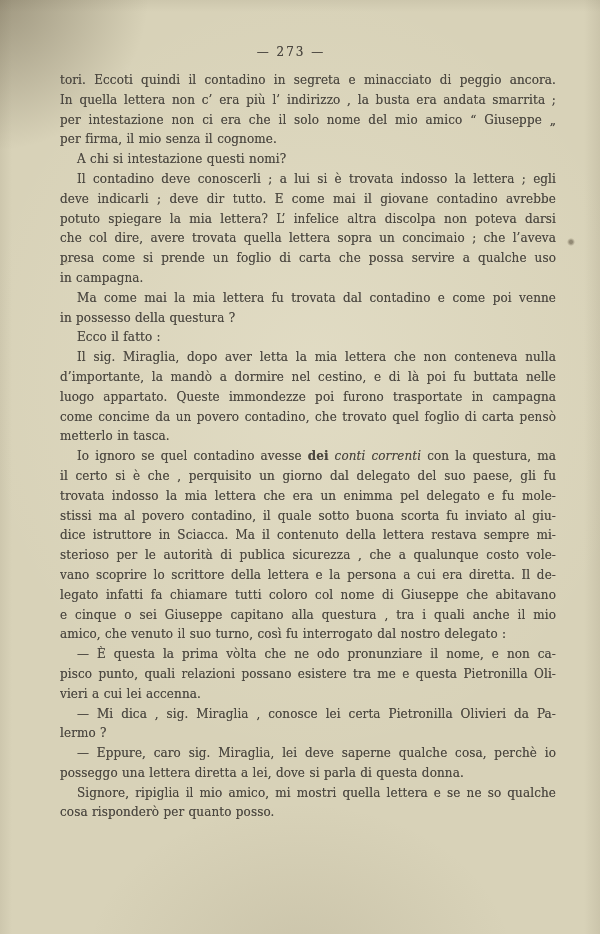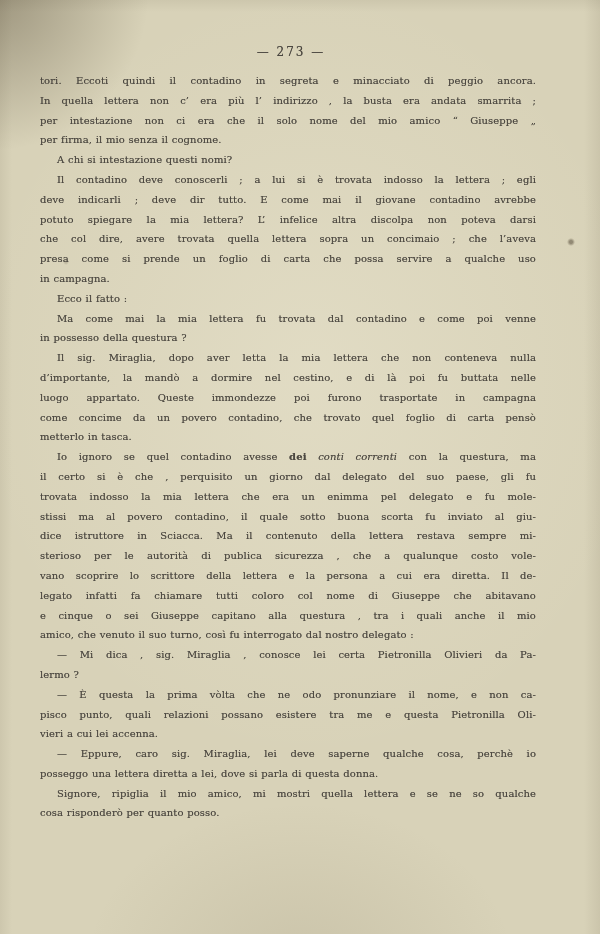--- a/index.html
+++ b/index.html
@@ -28,23 +28,23 @@
     position: absolute;
     top: 45px; left: 0;
     width: 582px;
     text-align: center;
     font-size: 12px;
     letter-spacing: 2px;
     text-shadow: 0 0 0.5px rgba(75,71,64,0.65);
   }
   .page-text {
     position: absolute;
-    top: 71px; left: 40px;
+    top: 71px; left: 60px;
     width: 496px;
-    font-size: 10px;
+    font-size: 12px;
     line-height: 19.8px;
     text-shadow: 0 0 0.5px rgba(75,71,64,0.6);
     word-spacing: 0.4px;
     letter-spacing: 0.1px;
   }
   .para { margin: 0; }
   .line {
     height: 19.8px;
     overflow: hidden;
     text-align: justify;
@@ -72,25 +72,25 @@
       </div>
       <div class="para">
         <div class="line indent">Il contadino deve conoscerli ; a lui si è trovata indosso la lettera ; egli</div>
         <div class="line">deve indicarli ; deve dir tutto. E come mai il giovane contadino avrebbe</div>
         <div class="line">potuto spiegare la mia lettera? L’ infelice altra discolpa non poteva darsi</div>
         <div class="line">che col dire, avere trovata quella lettera sopra un concimaio ; che l’aveva</div>
         <div class="line">presa come si prende un foglio di carta che possa servire a qualche uso</div>
         <div class="line lastline">in campagna.</div>
       </div>
       <div class="para">
-        <div class="line indent lastline">Ecco il fatto :</div>
+        <div class="line indent">Ma come mai la mia lettera fu trovata dal contadino e come poi venne</div>
+        <div class="line lastline">in possesso della questura ?</div>
       </div>
       <div class="para">
-        <div class="line indent">Ma come mai la mia lettera fu trovata dal contadino e come poi venne</div>
-        <div class="line lastline">in possesso della questura ?</div>
+        <div class="line indent lastline">Ecco il fatto :</div>
       </div>
       <div class="para">
         <div class="line indent">Il sig. Miraglia, dopo aver letta la mia lettera che non conteneva nulla</div>
         <div class="line">d’importante, la mandò a dormire nel cestino, e di là poi fu buttata nelle</div>
         <div class="line">luogo appartato. Queste immondezze poi furono trasportate in campagna</div>
         <div class="line">come concime da un povero contadino, che trovato quel foglio di carta pensò</div>
         <div class="line lastline">metterlo in tasca.</div>
       </div>
       <div class="para">
         <div class="line indent"><span>Io ignoro se quel contadino avesse </span><span class="b">dei</span><span> </span><span class="i">conti correnti</span><span> con la questura, ma</span></div>
@@ -98,27 +98,27 @@
         <div class="line">trovata indosso la mia lettera che era un enimma pel delegato e fu mole-</div>
         <div class="line">stissi ma al povero contadino, il quale sotto buona scorta fu inviato al giu-</div>
         <div class="line">dice istruttore in Sciacca. Ma il contenuto della lettera restava sempre mi-</div>
         <div class="line">sterioso per le autorità di publica sicurezza , che a qualunque costo vole-</div>
         <div class="line">vano scoprire lo scrittore della lettera e la persona a cui era diretta. Il de-</div>
         <div class="line">legato infatti fa chiamare tutti coloro col nome di Giuseppe che abitavano</div>
         <div class="line">e cinque o sei Giuseppe capitano alla questura , tra i quali anche il mio</div>
         <div class="line lastline">amico, che venuto il suo turno, così fu interrogato dal nostro delegato :</div>
       </div>
       <div class="para">
-        <div class="line indent">— Mi dica , sig. Miraglia , conosce lei certa Pietronilla Olivieri da Pa-</div>
-        <div class="line lastline">lermo ?</div>
-      </div>
-      <div class="para">
         <div class="line indent">— È questa la prima vòlta che ne odo pronunziare il nome, e non ca-</div>
         <div class="line">pisco punto, quali relazioni possano esistere tra me e questa Pietronilla Oli-</div>
         <div class="line lastline">vieri a cui lei accenna.</div>
+      </div>
+      <div class="para">
+        <div class="line indent">— Mi dica , sig. Miraglia , conosce lei certa Pietronilla Olivieri da Pa-</div>
+        <div class="line lastline">lermo ?</div>
       </div>
       <div class="para">
         <div class="line indent">— Eppure, caro sig. Miraglia, lei deve saperne qualche cosa, perchè io</div>
         <div class="line lastline">posseggo una lettera diretta a lei, dove si parla di questa donna.</div>
       </div>
       <div class="para">
         <div class="line indent">Signore, ripiglia il mio amico, mi mostri quella lettera e se ne so qualche</div>
         <div class="line lastline">cosa risponderò per quanto posso.</div>
       </div>
     </div>

